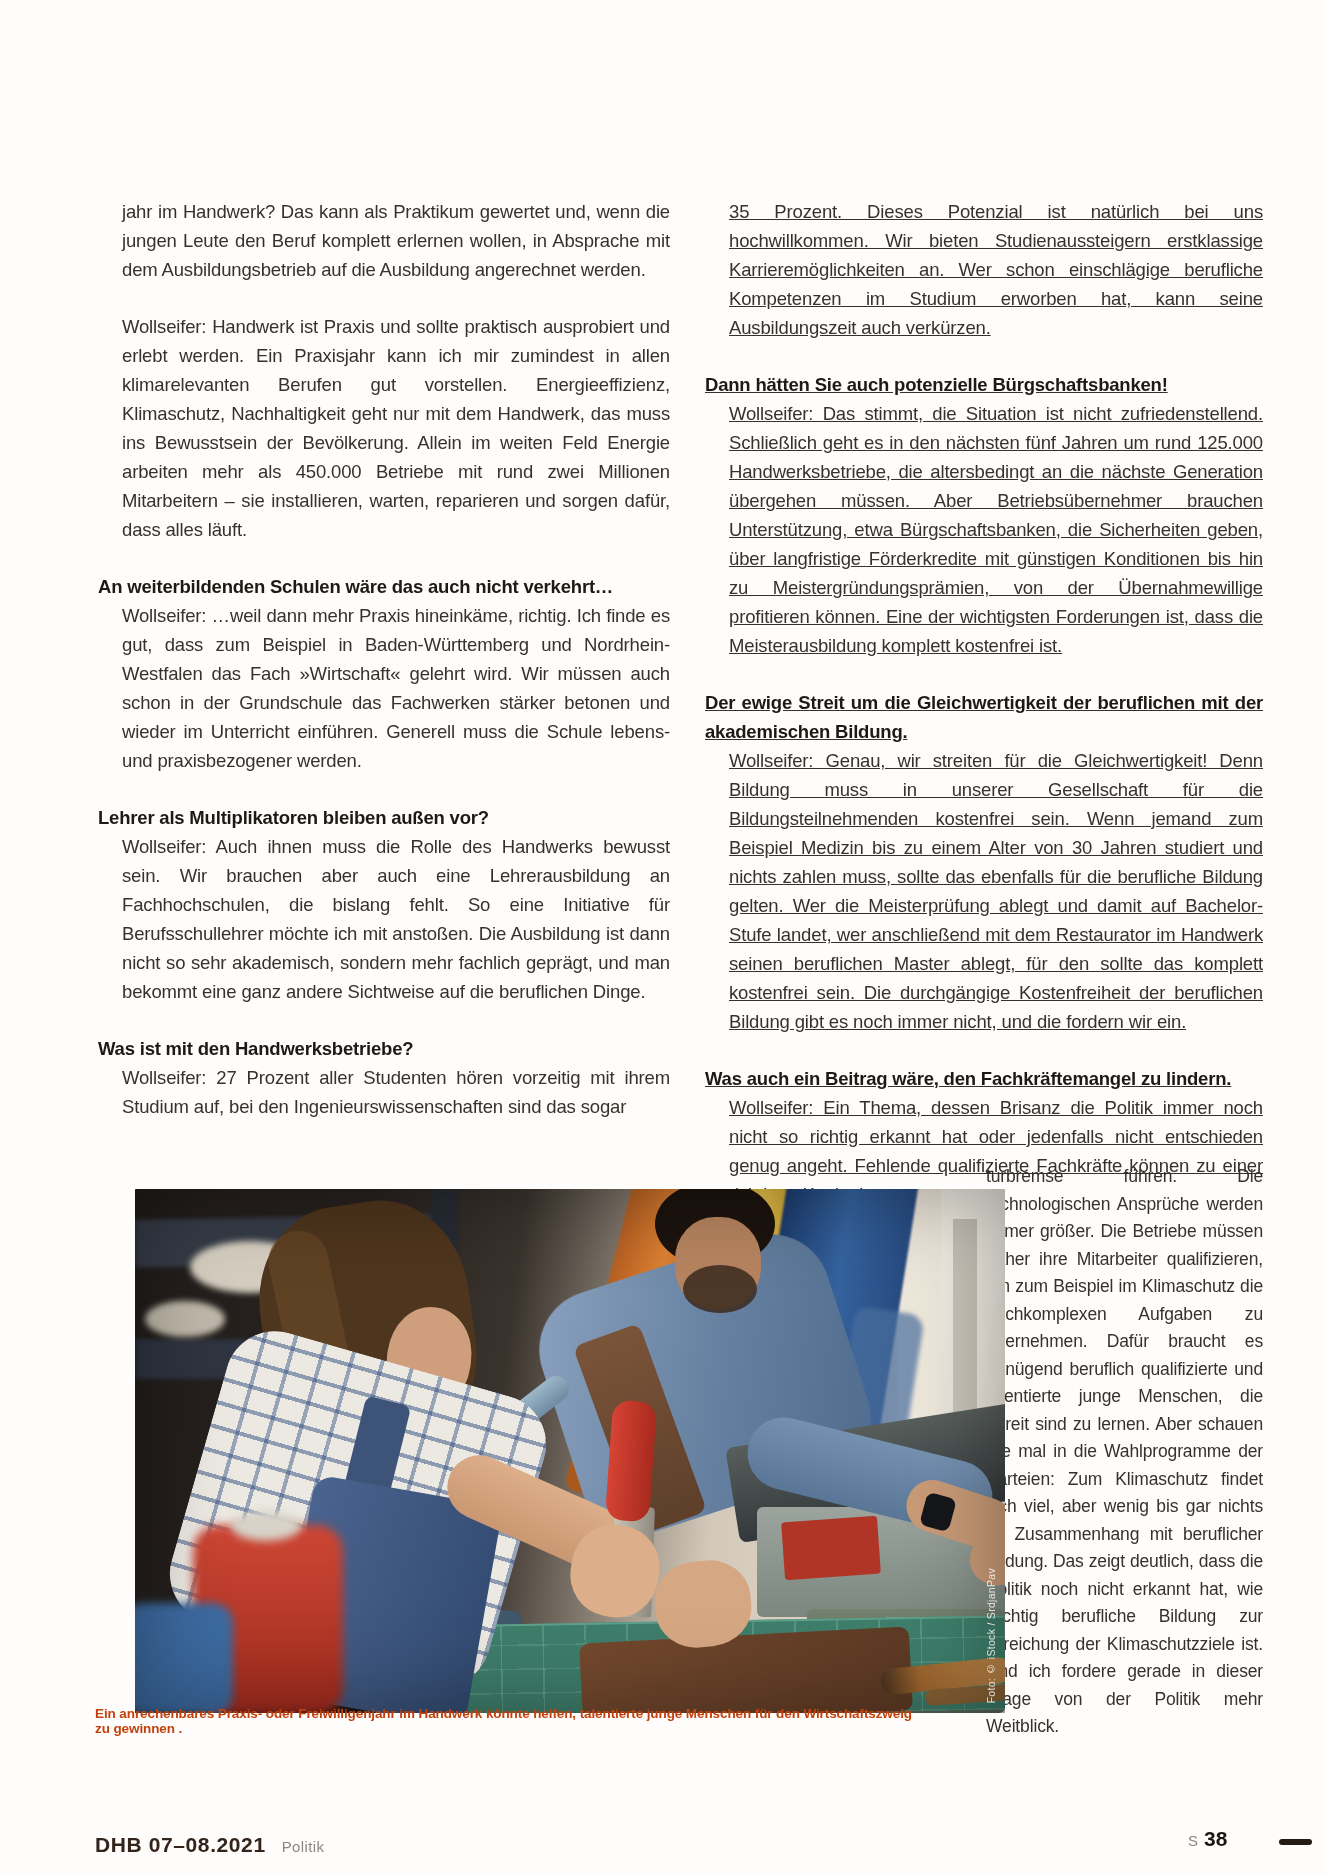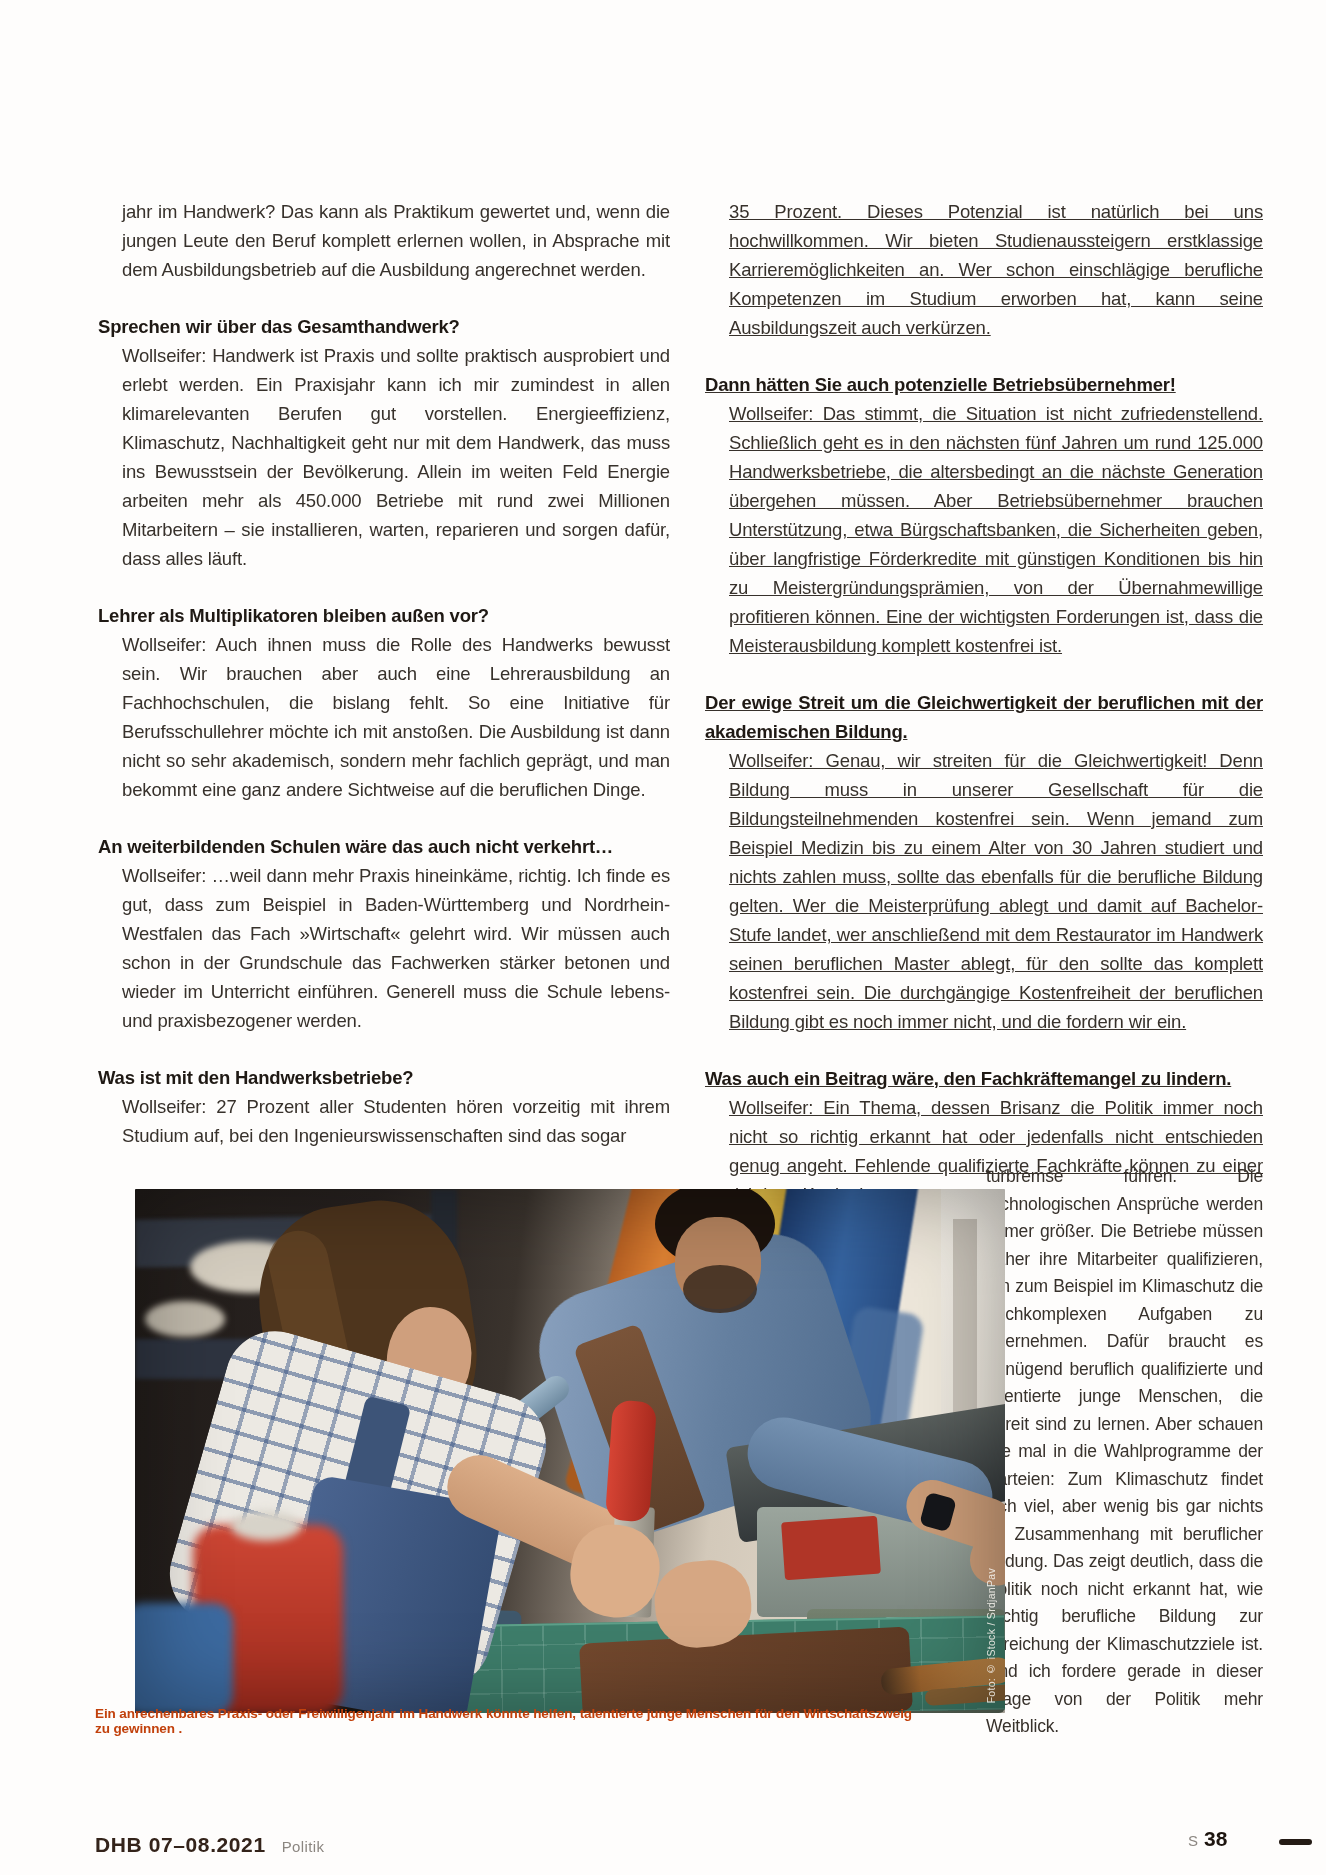--- a/index.html
+++ b/index.html
@@ -122,45 +122,44 @@
 </style>
 </head>
 <body>
 
 <div class="page">
 
   <div class="col col-left">
     <p class="cont">jahr im Handwerk? Das kann als Praktikum gewertet und, wenn die jungen Leute den Beruf komplett erlernen wollen, in Absprache mit dem Ausbildungsbetrieb auf die Ausbildung angerechnet werden.</p>
 
     <div class="sec">
-      <h3>Sprechen wir über das Gesamthandwerk?</h3>
       <p>Wollseifer: Handwerk ist Praxis und sollte praktisch ausprobiert und erlebt werden. Ein Praxisjahr kann ich mir zumindest in allen klimarelevanten Berufen gut vorstellen. Energieeffizienz, Klimaschutz, Nachhaltigkeit geht nur mit dem Handwerk, das muss ins Bewusstsein der Bevölkerung. Allein im weiten Feld Energie arbeiten mehr als 450.000 Betriebe mit rund zwei Millionen Mitarbeitern – sie installieren, warten, reparieren und sorgen dafür, dass alles läuft.</p>
+    </div>
+
+    <div class="sec">
+      <h3>An weiterbildenden Schulen wäre das auch nicht verkehrt…</h3>
+      <p>Wollseifer: …weil dann mehr Praxis hineinkäme, richtig. Ich finde es gut, dass zum Beispiel in Baden-Württemberg und Nordrhein-Westfalen das Fach »Wirtschaft« gelehrt wird. Wir müssen auch schon in der Grundschule das Fachwerken stärker betonen und wieder im Unterricht einführen. Generell muss die Schule lebens- und praxisbezogener werden.</p>
     </div>
 
     <div class="sec">
       <h3>Lehrer als Multiplikatoren bleiben außen vor?</h3>
       <p>Wollseifer: Auch ihnen muss die Rolle des Handwerks bewusst sein. Wir brauchen aber auch eine Lehrerausbildung an Fachhochschulen, die bislang fehlt. So eine Initiative für Berufsschullehrer möchte ich mit anstoßen. Die Ausbildung ist dann nicht so sehr akademisch, sondern mehr fachlich geprägt, und man bekommt eine ganz andere Sichtweise auf die beruflichen Dinge.</p>
     </div>
 
     <div class="sec">
-      <h3>An weiterbildenden Schulen wäre das auch nicht verkehrt…</h3>
-      <p>Wollseifer: …weil dann mehr Praxis hineinkäme, richtig. Ich finde es gut, dass zum Beispiel in Baden-Württemberg und Nordrhein-Westfalen das Fach »Wirtschaft« gelehrt wird. Wir müssen auch schon in der Grundschule das Fachwerken stärker betonen und wieder im Unterricht einführen. Generell muss die Schule lebens- und praxisbezogener werden.</p>
-    </div>
-
-    <div class="sec">
       <h3>Was ist mit den Handwerksbetriebe?</h3>
       <p>Wollseifer: 27 Prozent aller Studenten hören vorzeitig mit ihrem Studium auf, bei den Ingenieurswissenschaften sind das sogar</p>
     </div>
   </div>
 
   <div class="col col-right">
     <p class="cont">35 Prozent. Dieses Potenzial ist natürlich bei uns hochwillkommen. Wir bieten Studienaussteigern erstklassige Karrieremöglichkeiten an. Wer schon einschlägige berufliche Kompetenzen im Studium erworben hat, kann seine Ausbildungszeit auch verkürzen.</p>
 
     <div class="sec">
-      <h3>Dann hätten Sie auch potenzielle Betriebsübernehmer!</h3>
+      <h3>Dann hätten Sie auch potenzielle Bürgschaftsbanken!</h3>
       <p>Wollseifer: Das stimmt, die Situation ist nicht zufriedenstellend. Schließlich geht es in den nächsten fünf Jahren um rund 125.000 Handwerksbetriebe, die altersbedingt an die nächste Generation übergehen müssen. Aber Betriebsübernehmer brauchen Unterstützung, etwa Bürgschaftsbanken, die Sicherheiten geben, über langfristige Förderkredite mit günstigen Konditionen bis hin zu Meistergründungsprämien, von der Übernahmewillige profitieren können. Eine der wichtigsten Forderungen ist, dass die Meisterausbildung komplett kostenfrei ist.</p>
     </div>
 
     <div class="sec">
       <h3>Der ewige Streit um die Gleichwertigkeit der beruflichen mit der akademischen Bildung.</h3>
       <p>Wollseifer: Genau, wir streiten für die Gleichwertigkeit! Denn Bildung muss in unserer Gesellschaft für die Bildungsteilnehmenden kostenfrei sein. Wenn jemand zum Beispiel Medizin bis zu einem Alter von 30 Jahren studiert und nichts zahlen muss, sollte das ebenfalls für die berufliche Bildung gelten. Wer die Meisterprüfung ablegt und damit auf Bachelor-Stufe landet, wer anschließend mit dem Restaurator im Handwerk seinen beruflichen Master ablegt, für den sollte das komplett kostenfrei sein. Die durchgängige Kostenfreiheit der beruflichen Bildung gibt es noch immer nicht, und die fordern wir ein.</p>
     </div>
 
     <div class="sec">
       <h3>Was auch ein Beitrag wäre, den Fachkräftemangel zu lindern.</h3>

